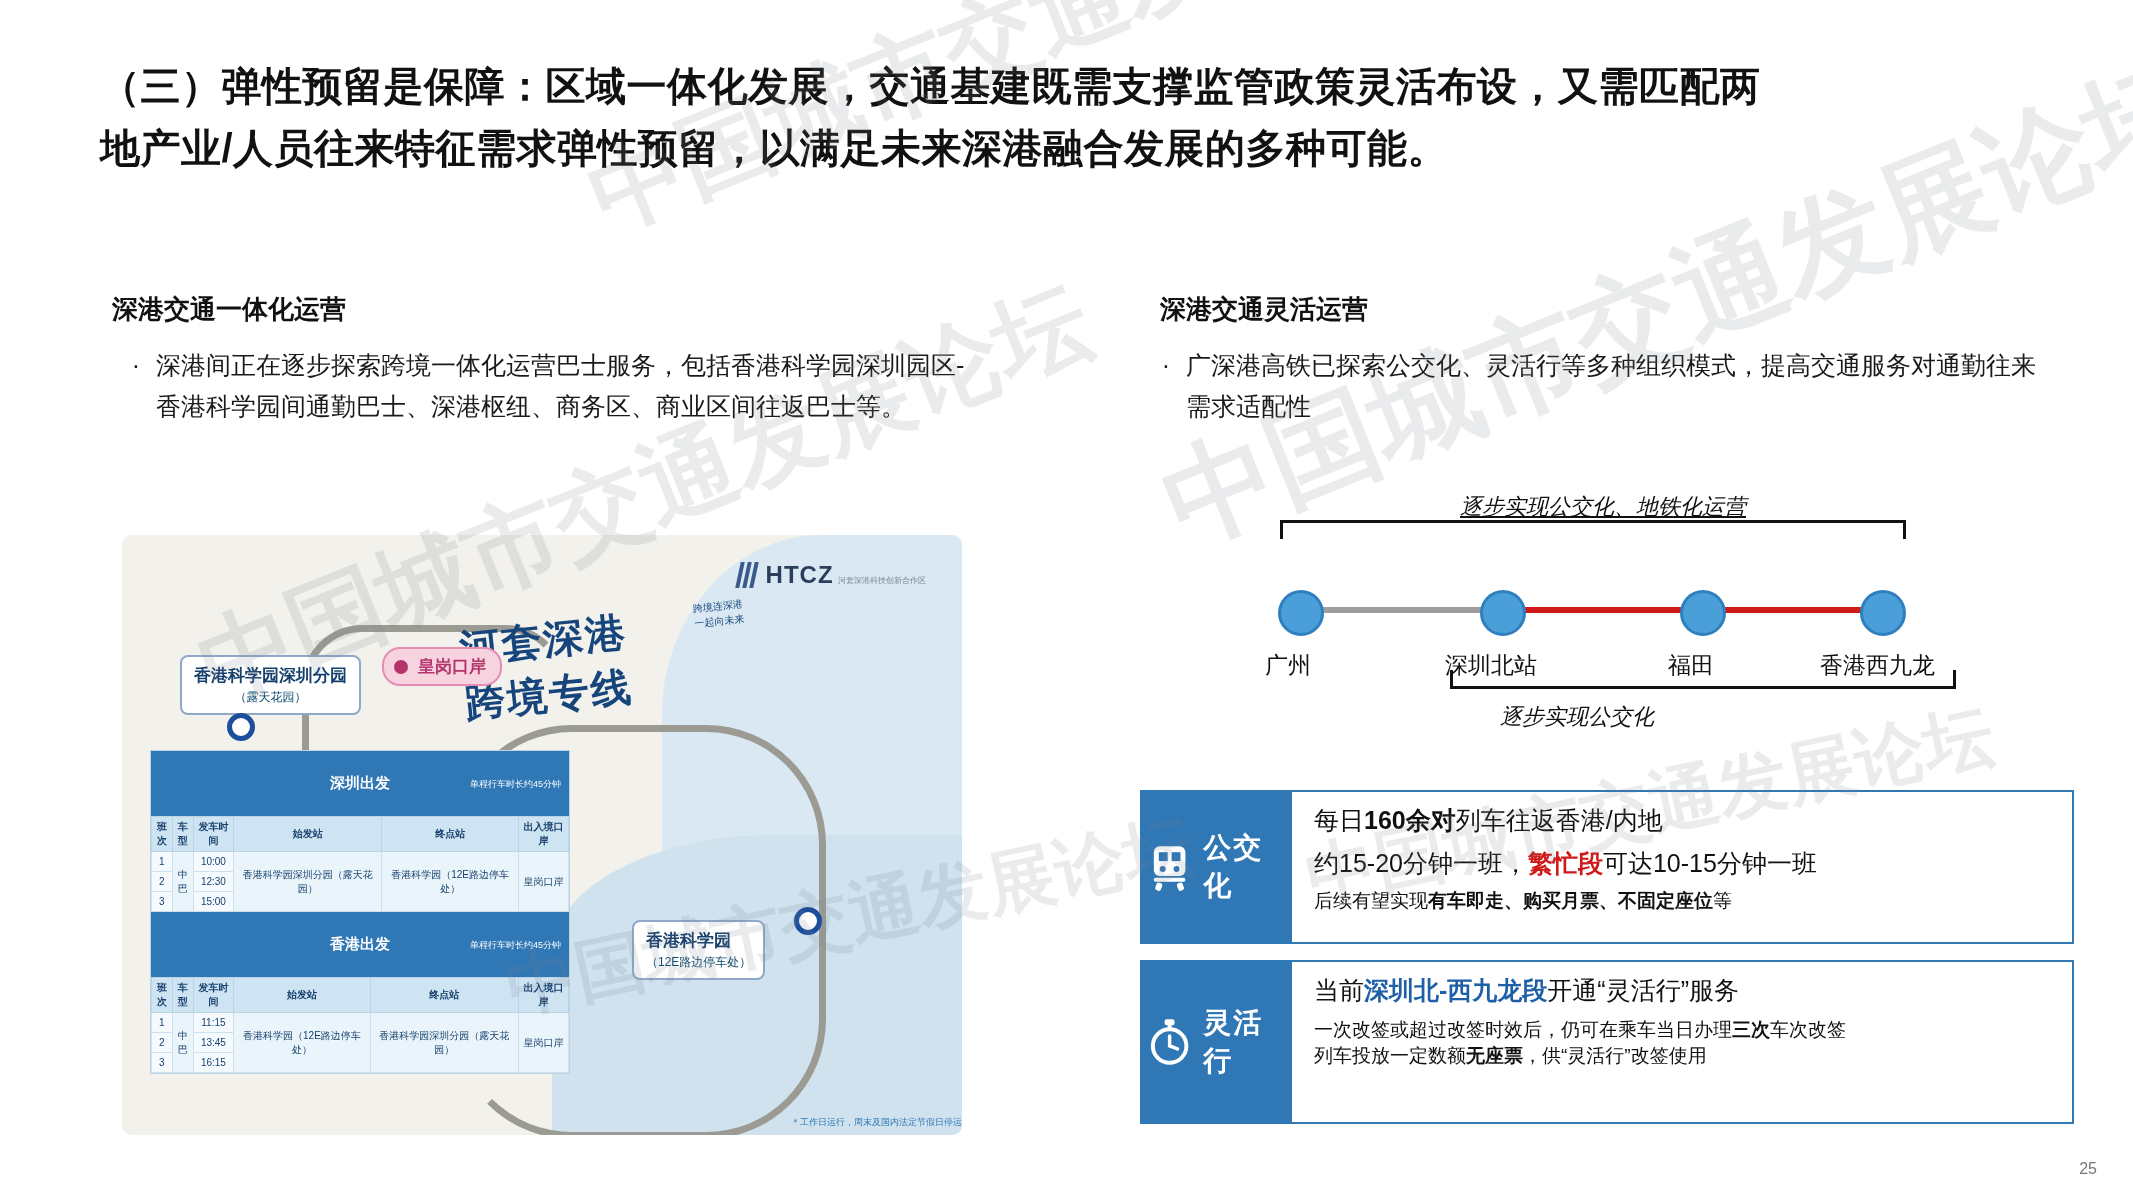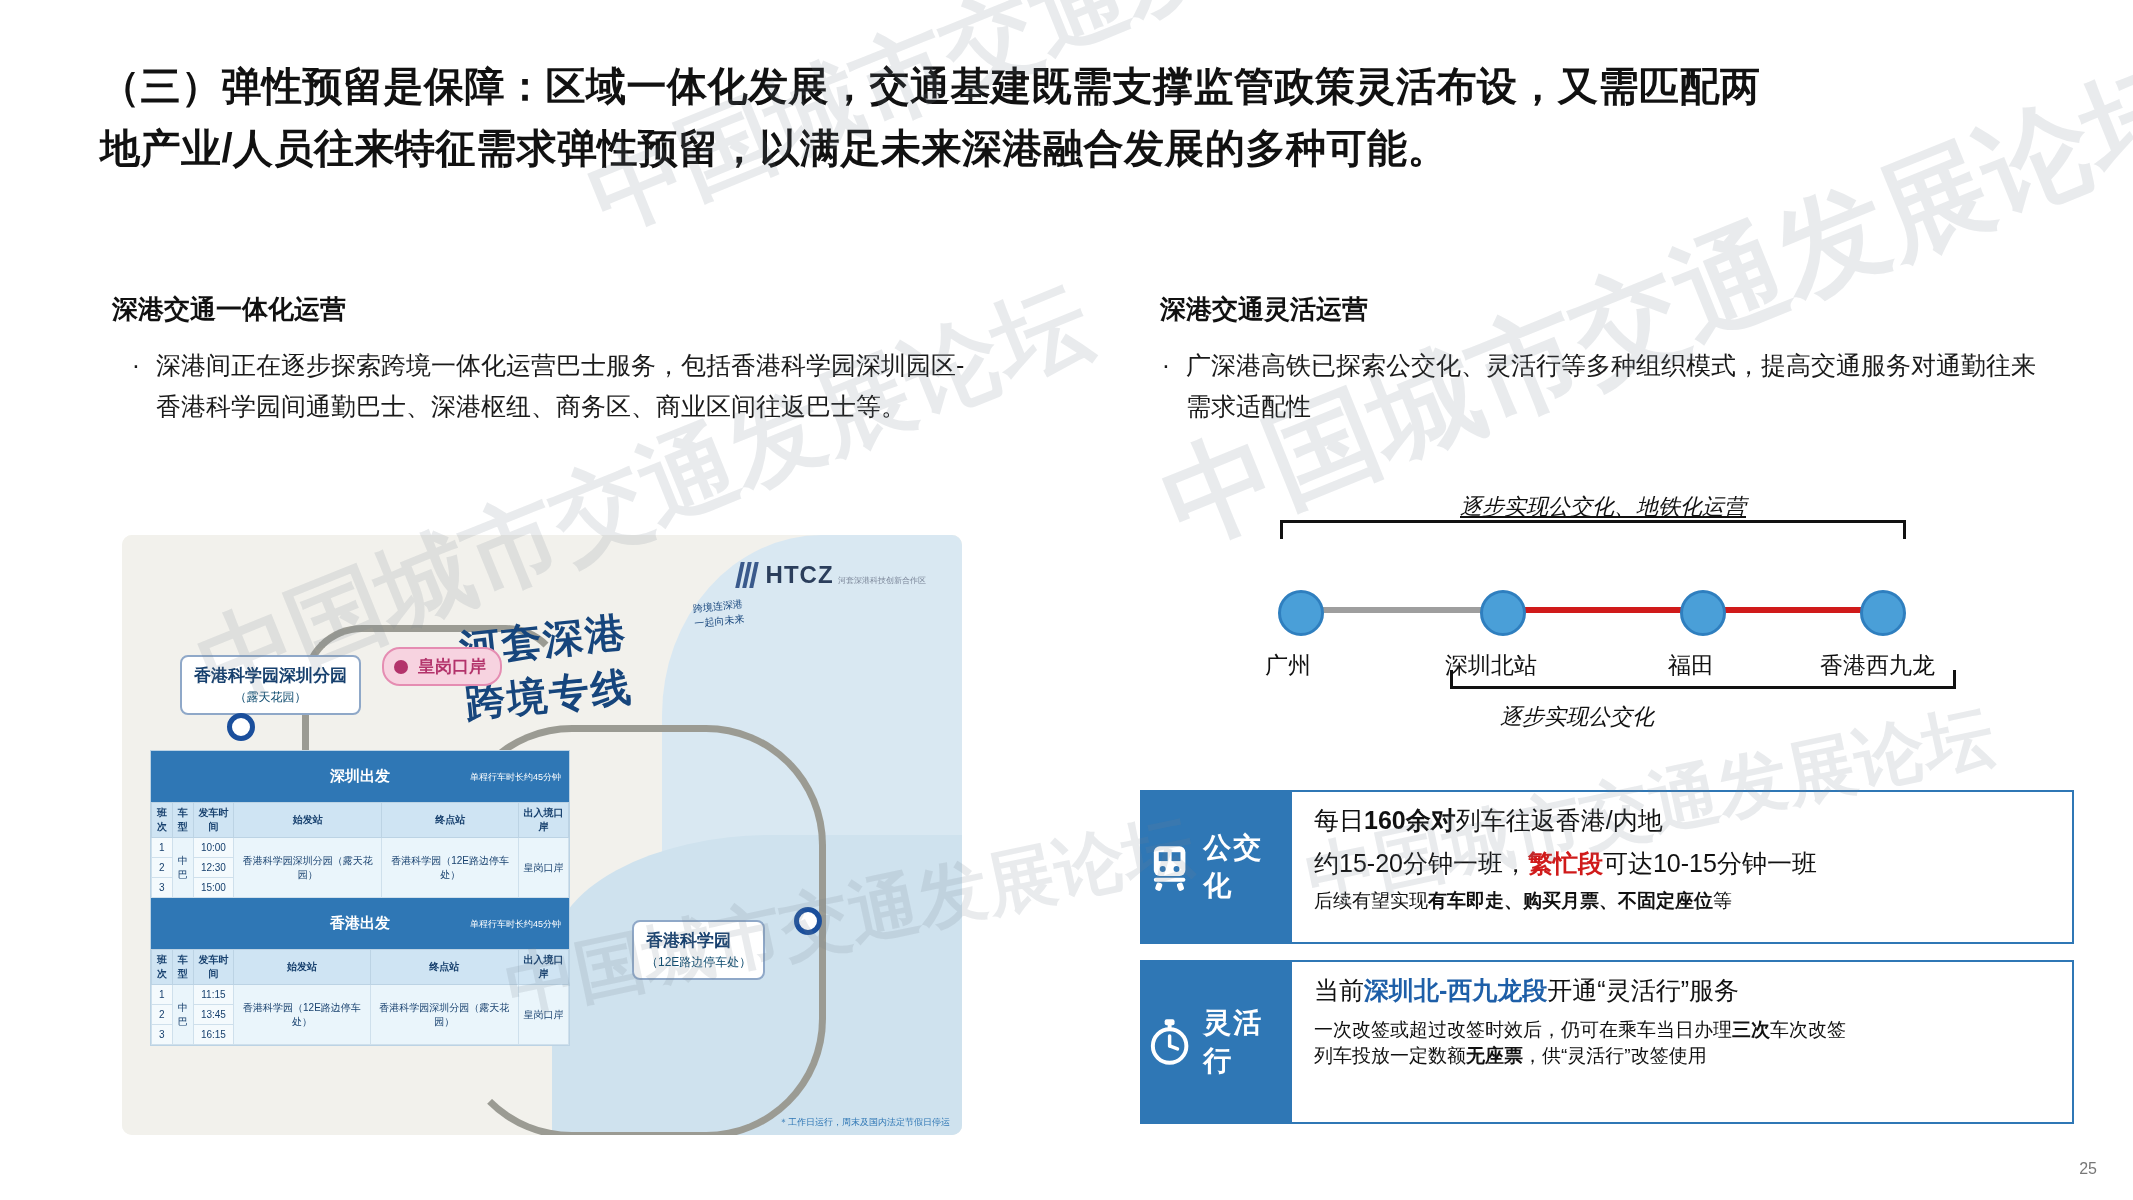--- a/index.html
+++ b/index.html
@@ -189,37 +189,37 @@
     position: absolute;
     left: 28px; top: 215px;
     width: 418px;
     background: #ffffff;
     border: 1px solid #bcd3e4;
     font-size: 11px;
     color:#17406e;
   }
   .sched .hdr {
     background:#2f77b5; color:#fff; font-weight:bold; font-size:15px;
-    padding:16px 0; text-align:center; position:relative;
+    padding:23px 0; text-align:center; position:relative;
   }
   .sched .hdr .note {
     position:absolute; right:8px; top:50%; transform:translateY(-50%);
     font-size:9px; font-weight:normal;
   }
   .sched table { width:100%; border-collapse: collapse; }
   .sched th {
     background:#cfe4f3; color:#17406e; font-weight:bold; font-size:10px;
     border:1px solid #bcd3e4; padding:3px 0;
   }
   .sched td {
     border:1px solid #cfe0ec; text-align:center; padding:4px 0; font-size:10px;
     background:#f4fafd;
   }
   .sched td.lt { background:#eaf5fb; }
-  .foot-note { position:absolute; right:12px; bottom:6px; font-size:9px; color:#2f77b5;margin-top:20px; }
+  .foot-note { position:absolute; right:0; bottom:6px; font-size:9px; color:#2f77b5;margin-top:20px; }
 
   
   .diagram {
     position: absolute;
     left: 1160px; top: 480px;
     width: 900px; height: 260px;
     z-index: 10;
   }
   .cap-top {
     position:absolute; left: 300px; top: 12px;

